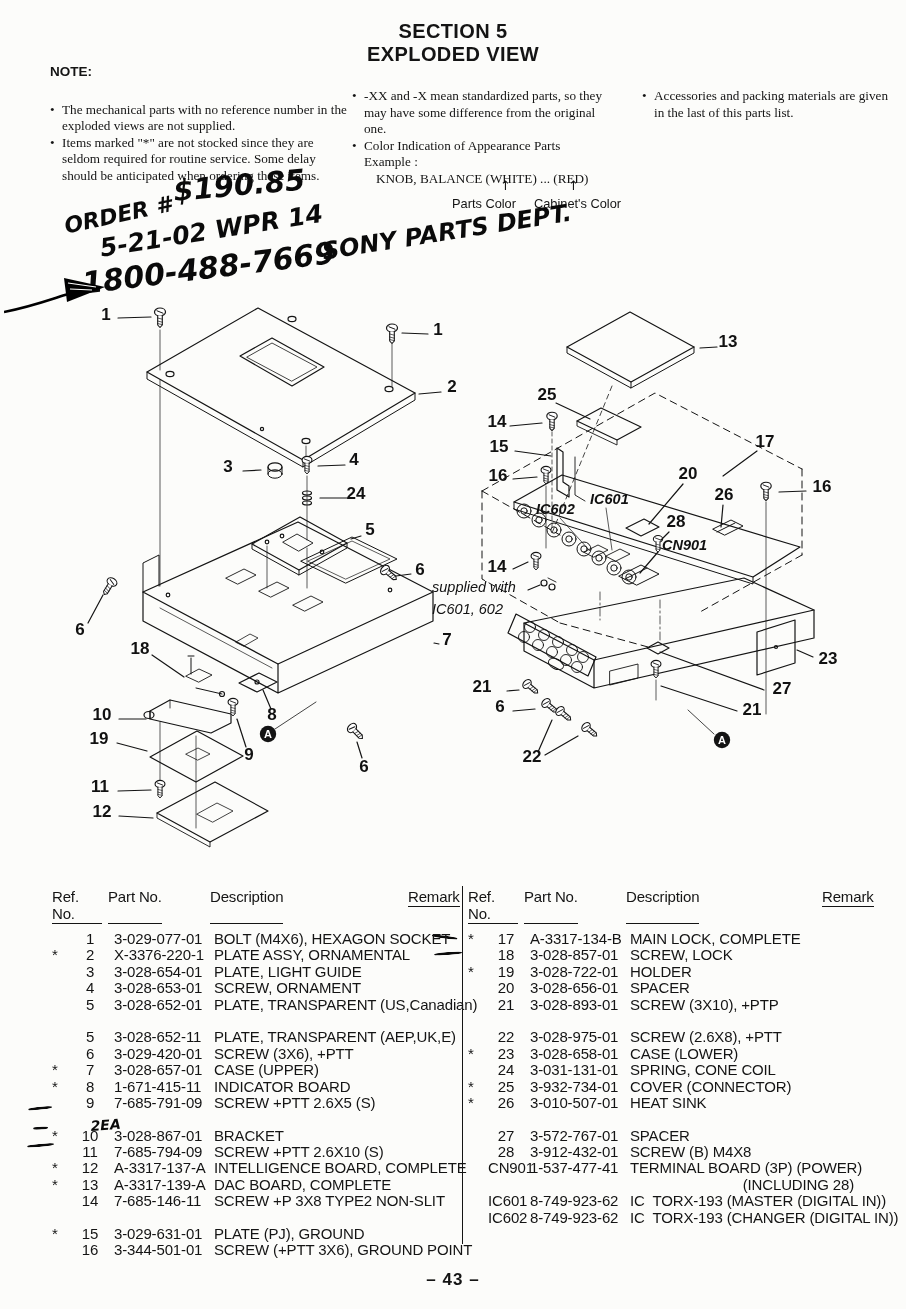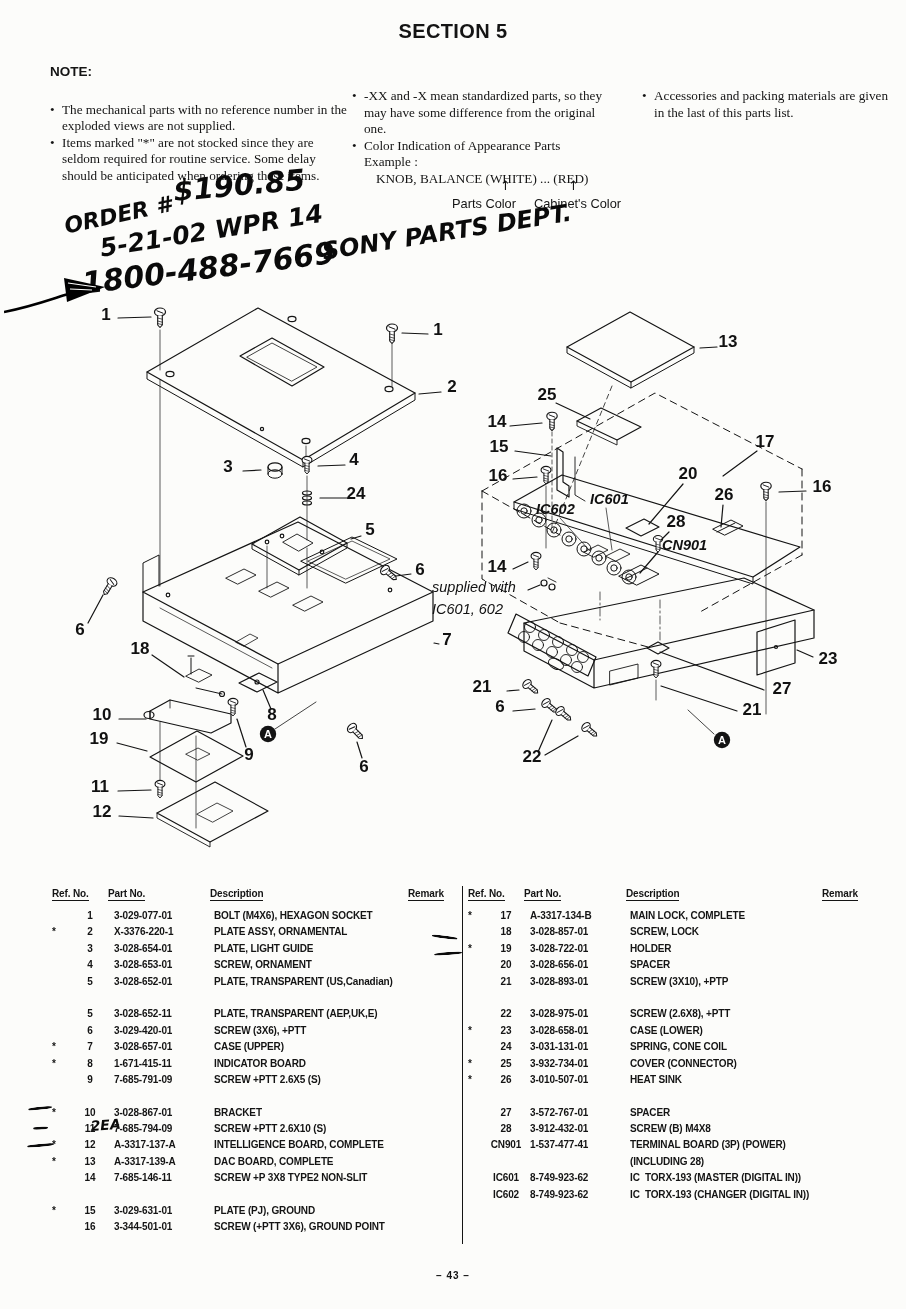--- a/index.html
+++ b/index.html
@@ -20,42 +20,43 @@
   .hw{position:absolute;font-family:"DejaVu Sans",sans-serif;font-weight:700;font-style:italic;
       color:#0a0a0a;white-space:nowrap;transform-origin:left top;}
   .hwdash{position:absolute;border-top:3.4px solid #0a0a0a;border-radius:45%;transform-origin:left top;}
   
   #diagram{position:absolute;left:0;top:290px;}
   .co-n{font:bold 17px "Liberation Sans",sans-serif;text-anchor:middle;fill:#111;}
   .co-i{font:italic bold 14.5px "Liberation Sans",sans-serif;fill:#111;}
   .co-s{font:italic 14.5px "Liberation Sans",sans-serif;fill:#111;}
   .badge-letter{font:bold 11px "Liberation Sans",sans-serif;fill:#fff;text-anchor:middle;}
   
-  .ptable{position:absolute;font-size:10px;font-weight:bold;letter-spacing:-.15px;}
+  .ptable{position:absolute;font-size:15px;font-weight:normal;letter-spacing:-.15px;}
   .phead{display:grid;grid-template-columns:50px 96px 160px 1fr;column-gap:6px;margin-bottom:7px;}
   .phead span{justify-self:start;}
   .und{border-bottom:1.5px solid #141414;padding-bottom:1px;display:inline-block;}
   .remark-h{position:absolute;top:0;}
   .prow{display:grid;grid-template-columns:14px 36px 94px 1fr;column-gap:6px;line-height:16.45px;white-space:pre;}
   .prow.gap{margin-top:16px;}
   .c-star{text-align:left;}
   .c-ref{text-align:center;}
-  .alignr{text-align:left;padding-right:26px;}
+  .alignr{text-align:right;padding-right:26px;}
   .tdivider{position:absolute;left:462px;top:886px;height:358px;border-left:1.5px solid #141414;}
   
   .pageno{position:absolute;left:0;top:1270px;width:100%;text-align:center;
-          font-size:10px;font-weight:bold;letter-spacing:1px;}
+          font-size:17px;font-weight:bold;letter-spacing:1px;}
 </style>
 </head>
 <body>
 
 <div class="page">
 
   <div class="title">
     <div>SECTION 5</div>
+    <div>EXPLODED VIEW</div>
   </div>
 
   <div class="note" style="left:50px;top:64px;width:300px;">
     <div class="hd">NOTE:</div>
     <div class="bullet">
       <span class="b">•</span>
       <span>The mechanical parts with no reference number in the exploded views are not supplied.</span>
     </div>
     <div class="bullet">
       <span class="b">•</span>

